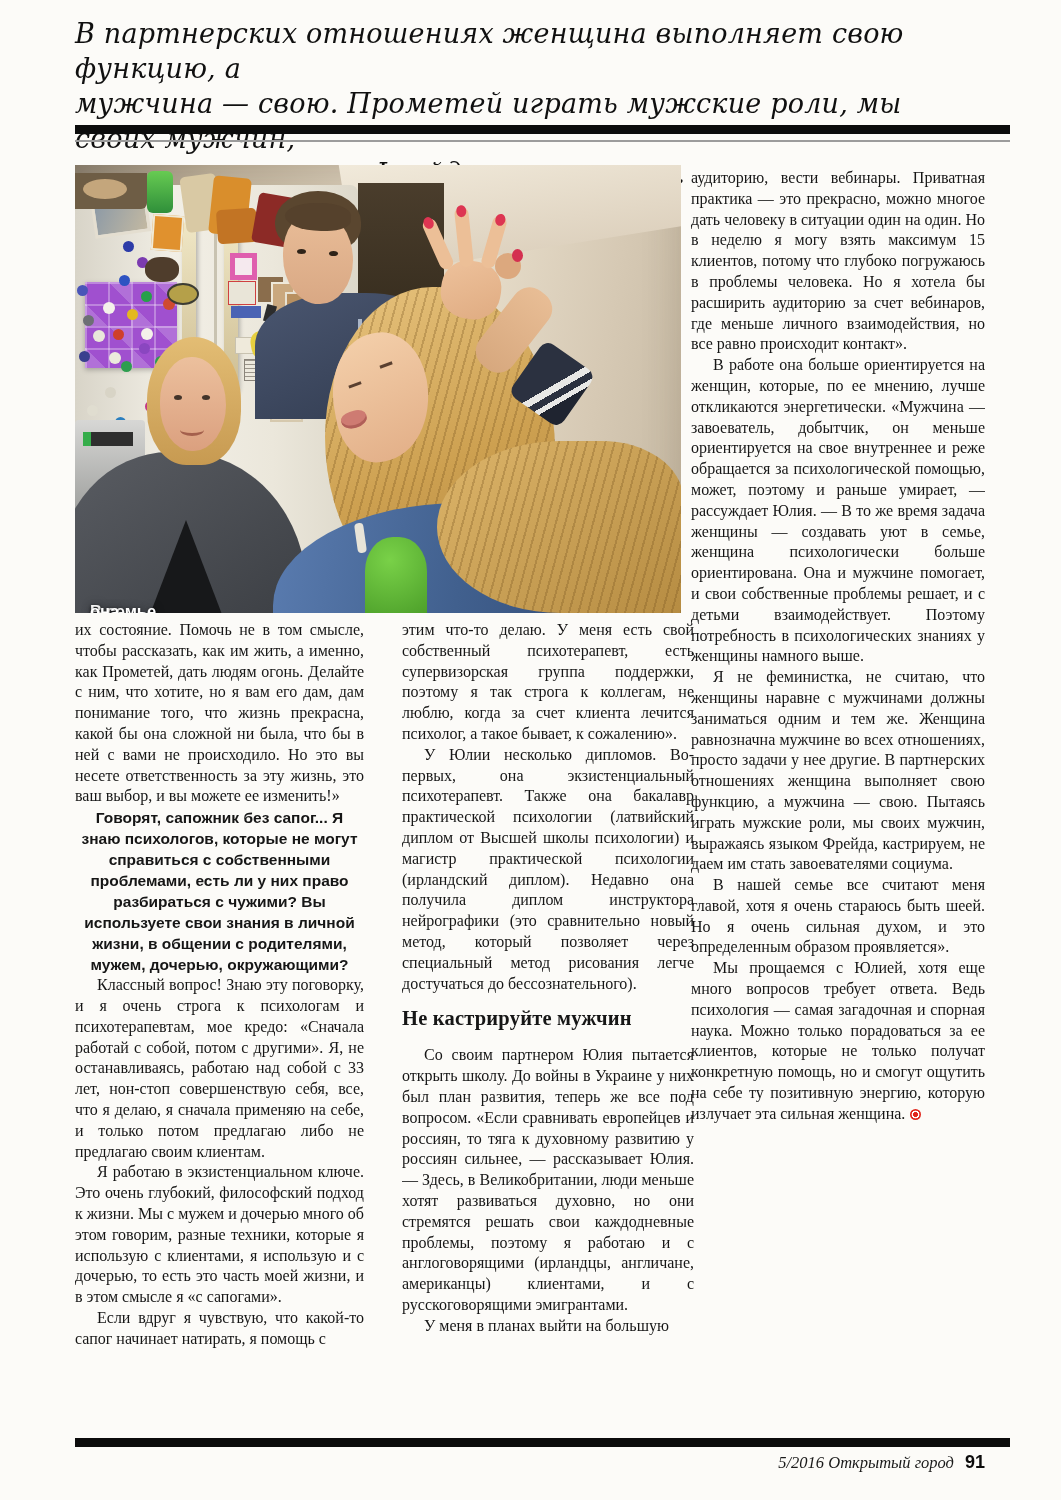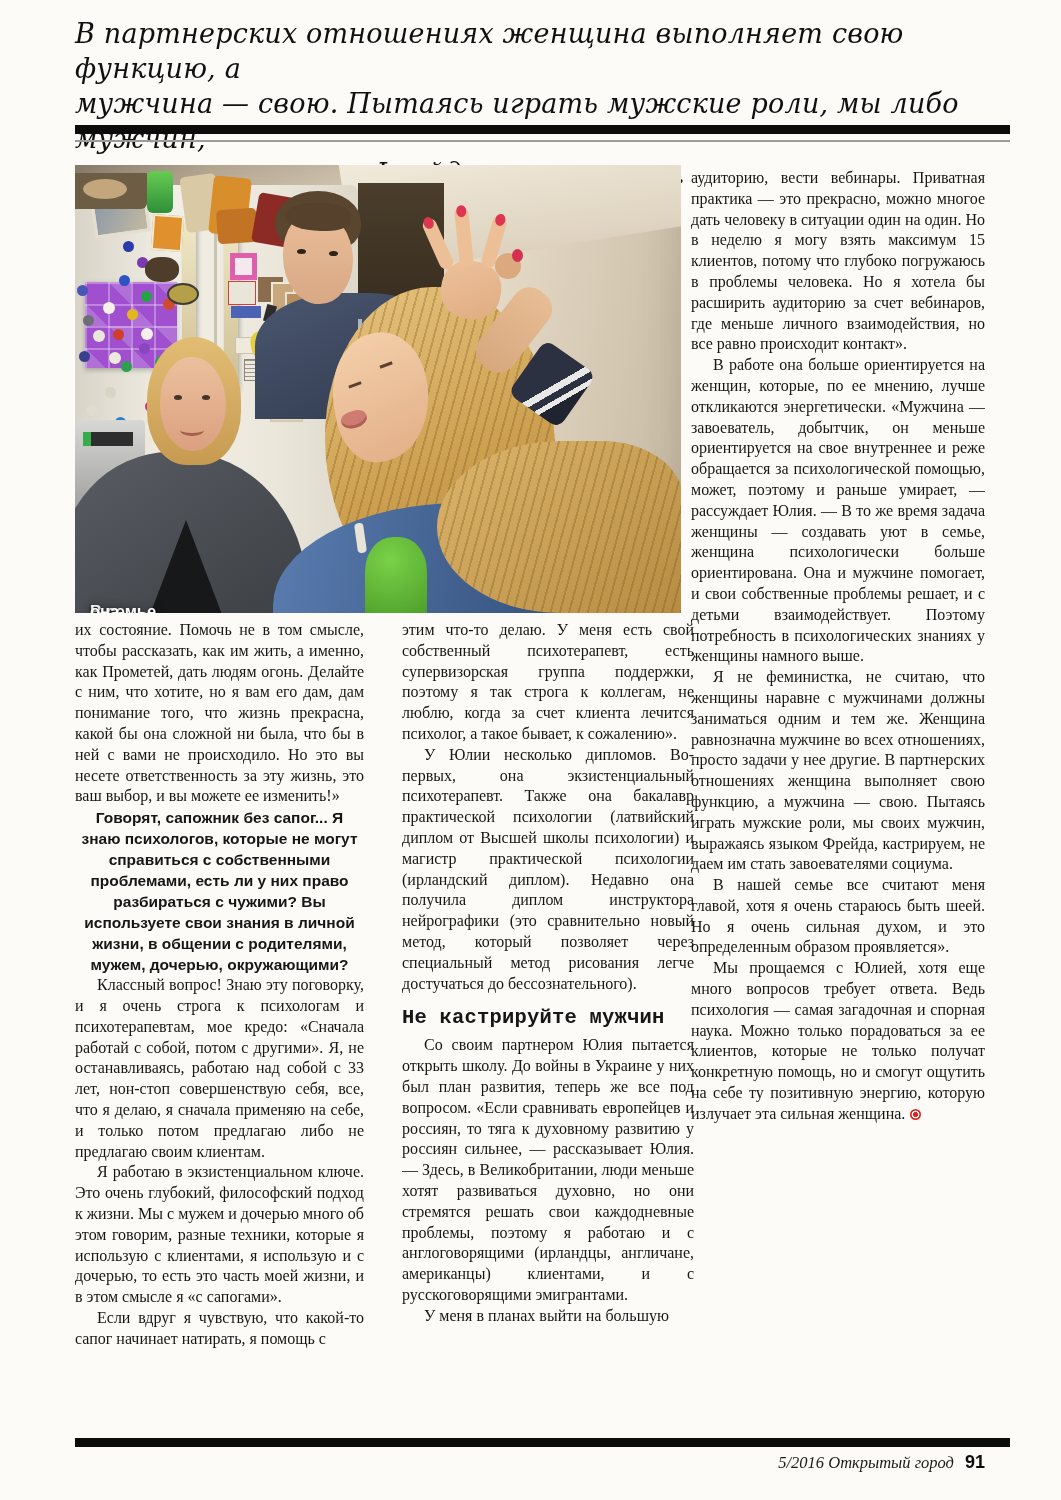--- a/index.html
+++ b/index.html
@@ -147,39 +147,39 @@
   
   .col { position:absolute; overflow:hidden; text-align:justify;
     font-size:16px; line-height:20.8px; hyphens:auto; -webkit-hyphens:auto; }
   .col-left  { left:75px;  top:620px; width:289px; height:792px; }
   .col-mid   { left:402px; top:620px; width:292px; height:792px; }
   .col-right { left:691px; top:168px; width:294px; height:1244px; }
   .col p { text-indent:22px; }
   .col p.cont { text-indent:0; }
   .col .q { font-family:"Liberation Sans", sans-serif; font-weight:700;
     font-size:15.5px; line-height:21px; text-indent:0; text-align:center; }
-  .col h2.subhead { font-family:Liberation Mono, monospace; font-weight:800;
-    font-size:20.5px; line-height:24px; margin:12px 0 5px; letter-spacing:.2px; }
+  .col h2.subhead { font-family:Liberation Serif, serif; font-weight:800;
+    font-size:20.5px; line-height:24px; margin:12px 0 15px; letter-spacing:.2px; }
   .endmark { display:inline-block; width:11px; height:11px; border-radius:50%; margin-left:5px; vertical-align:-1px;
     background:radial-gradient(circle,#e1251b 0 2.2px,#ffffff 2.8px 3.6px,#e1251b 4.2px 100%); }
 
   
   .footer-rule { position:absolute; left:75px; top:1438px; width:935px; height:9px; background:#0c0c0c; }
   .footer-line { position:absolute; left:75px; top:1452px; width:910px; text-align:right; }
   .footer-issue { font-family:"Liberation Serif", serif; font-style:italic; font-size:16.5px; color:#1a1a1a; }
   .footer-page  { font-family:"Liberation Sans", sans-serif; font-weight:800; font-size:18px; margin-left:7px; color:#0c0c0c; }
 </style>
 </head>
 <body>
 
 <div class="page">
 
   <header class="pullquote">
     <div>В партнерских отношениях женщина выполняет свою функцию, а</div>
-    <div>мужчина — свою. Пытаясь играть мужские роли, мы либо мужчин,</div>
+    <div>мужчина — свою. Прометей играть мужские роли, мы своих мужчин,</div>
     <div>выражаясь языком Фрейда, кастрируем.</div>
   </header>
   <div class="rule-thick"></div>
   <div class="rule-thin"></div>
 
   <figure class="photo">
     <div class="p-ceiling"></div>
     <div class="p-wardrobe"></div>
     <div class="p-fridge"></div>
     <div class="p-fridge-divider"></div>

